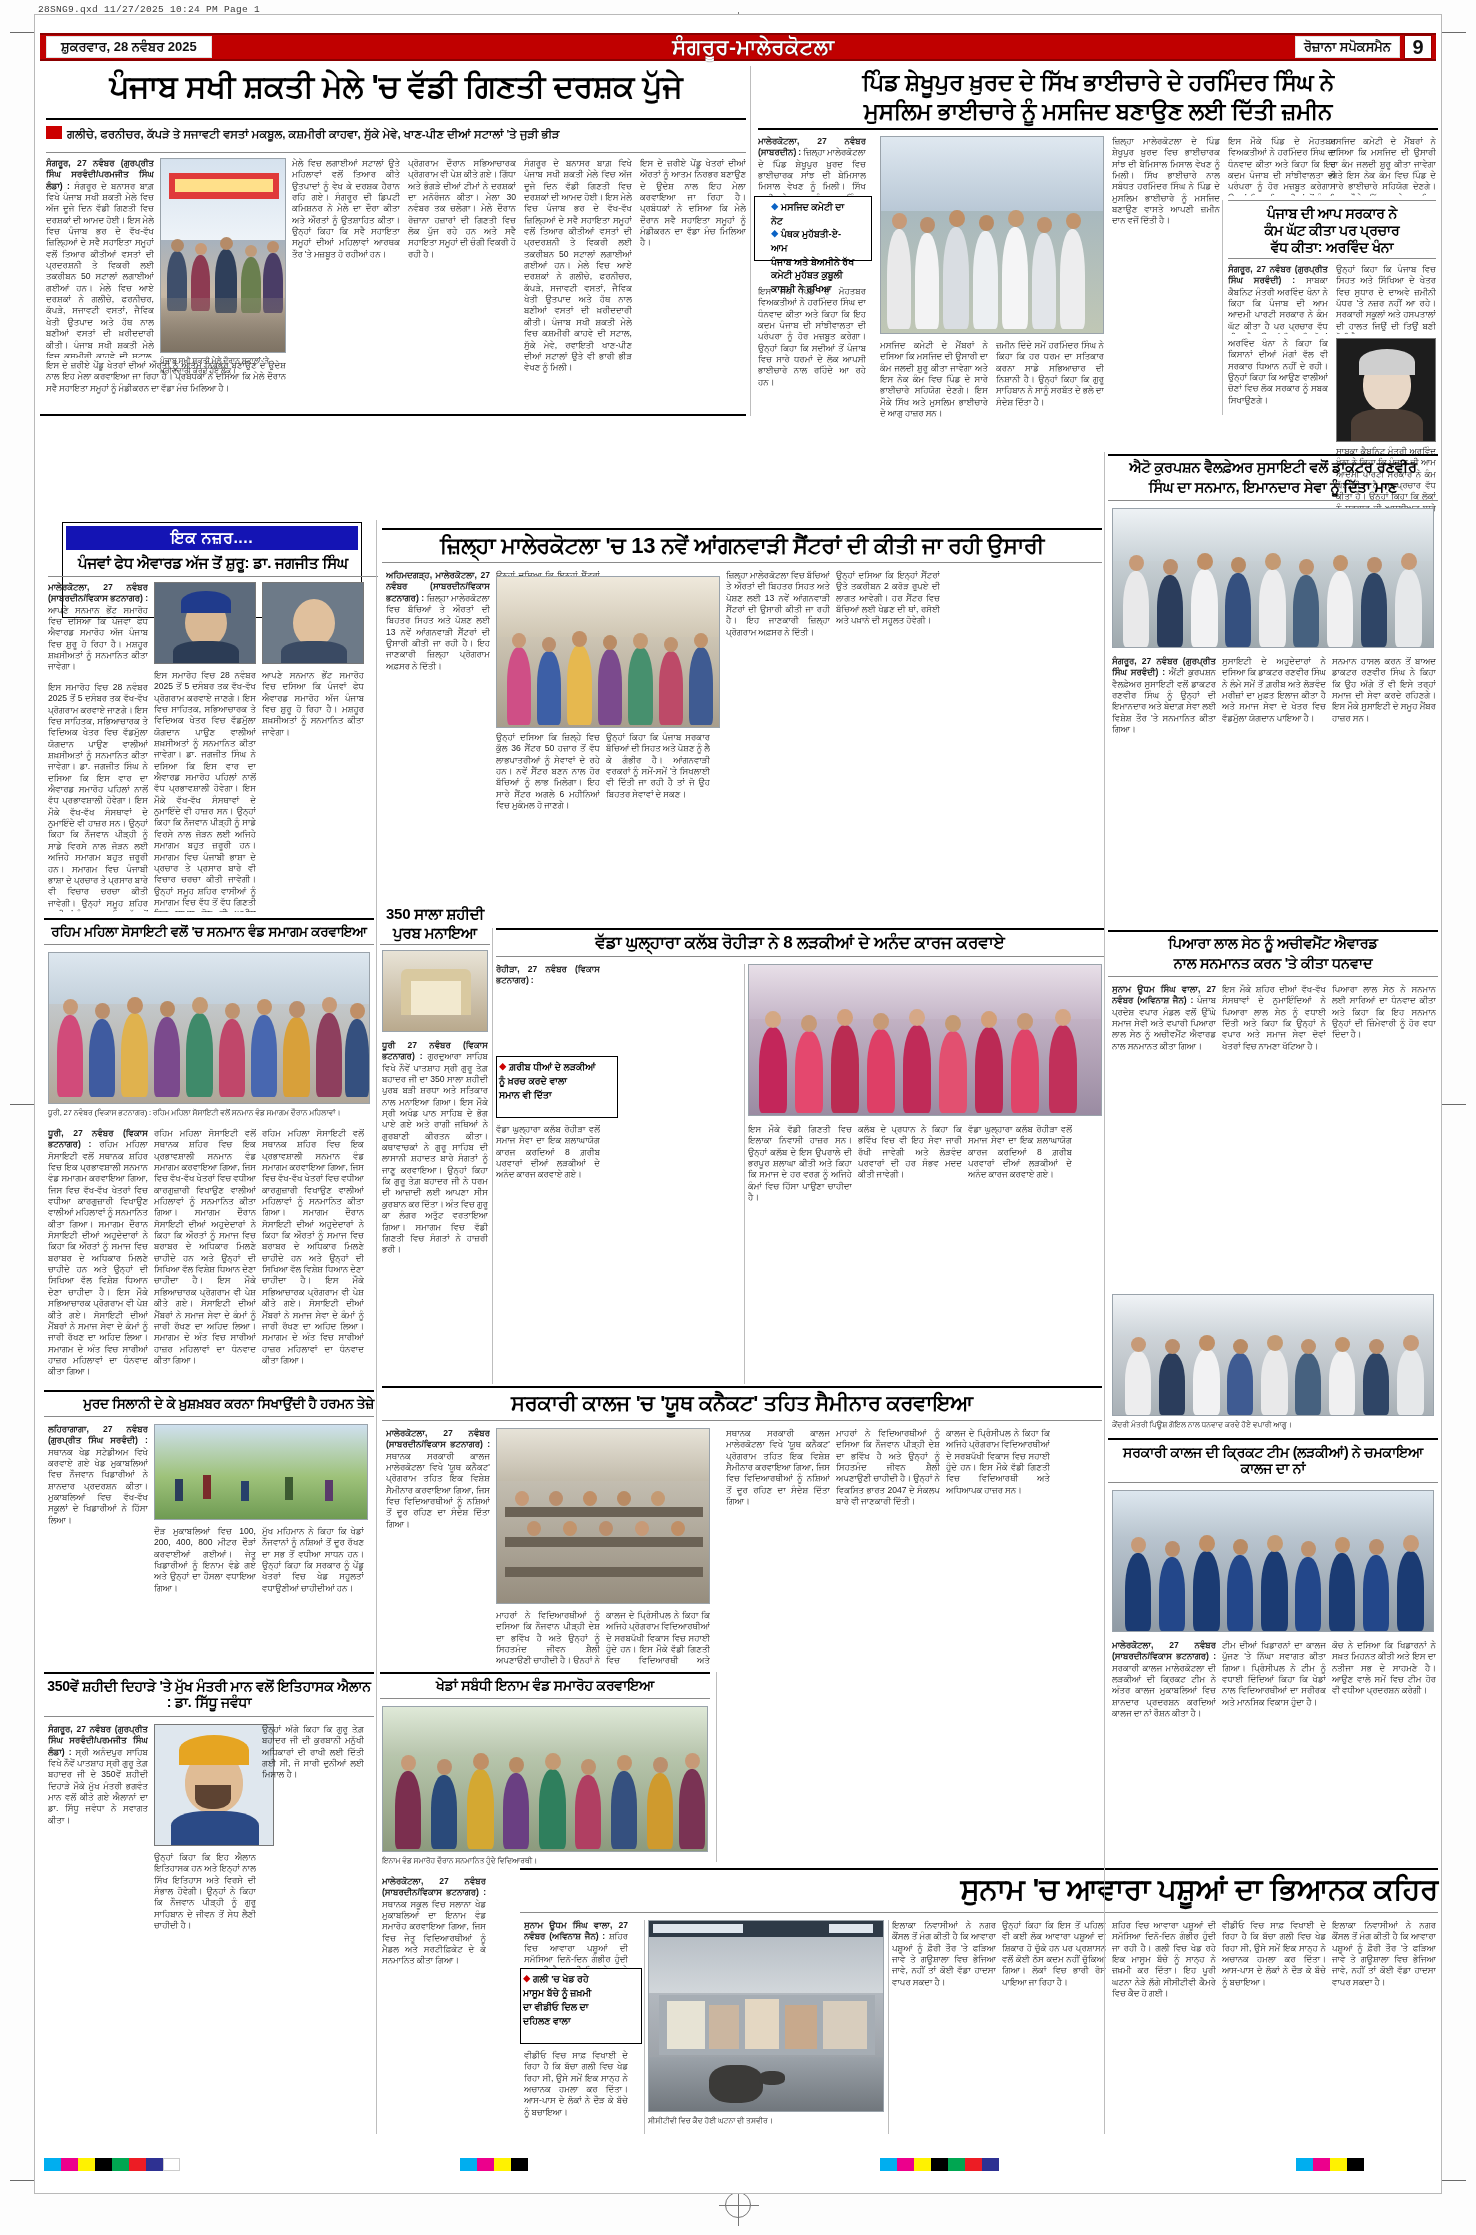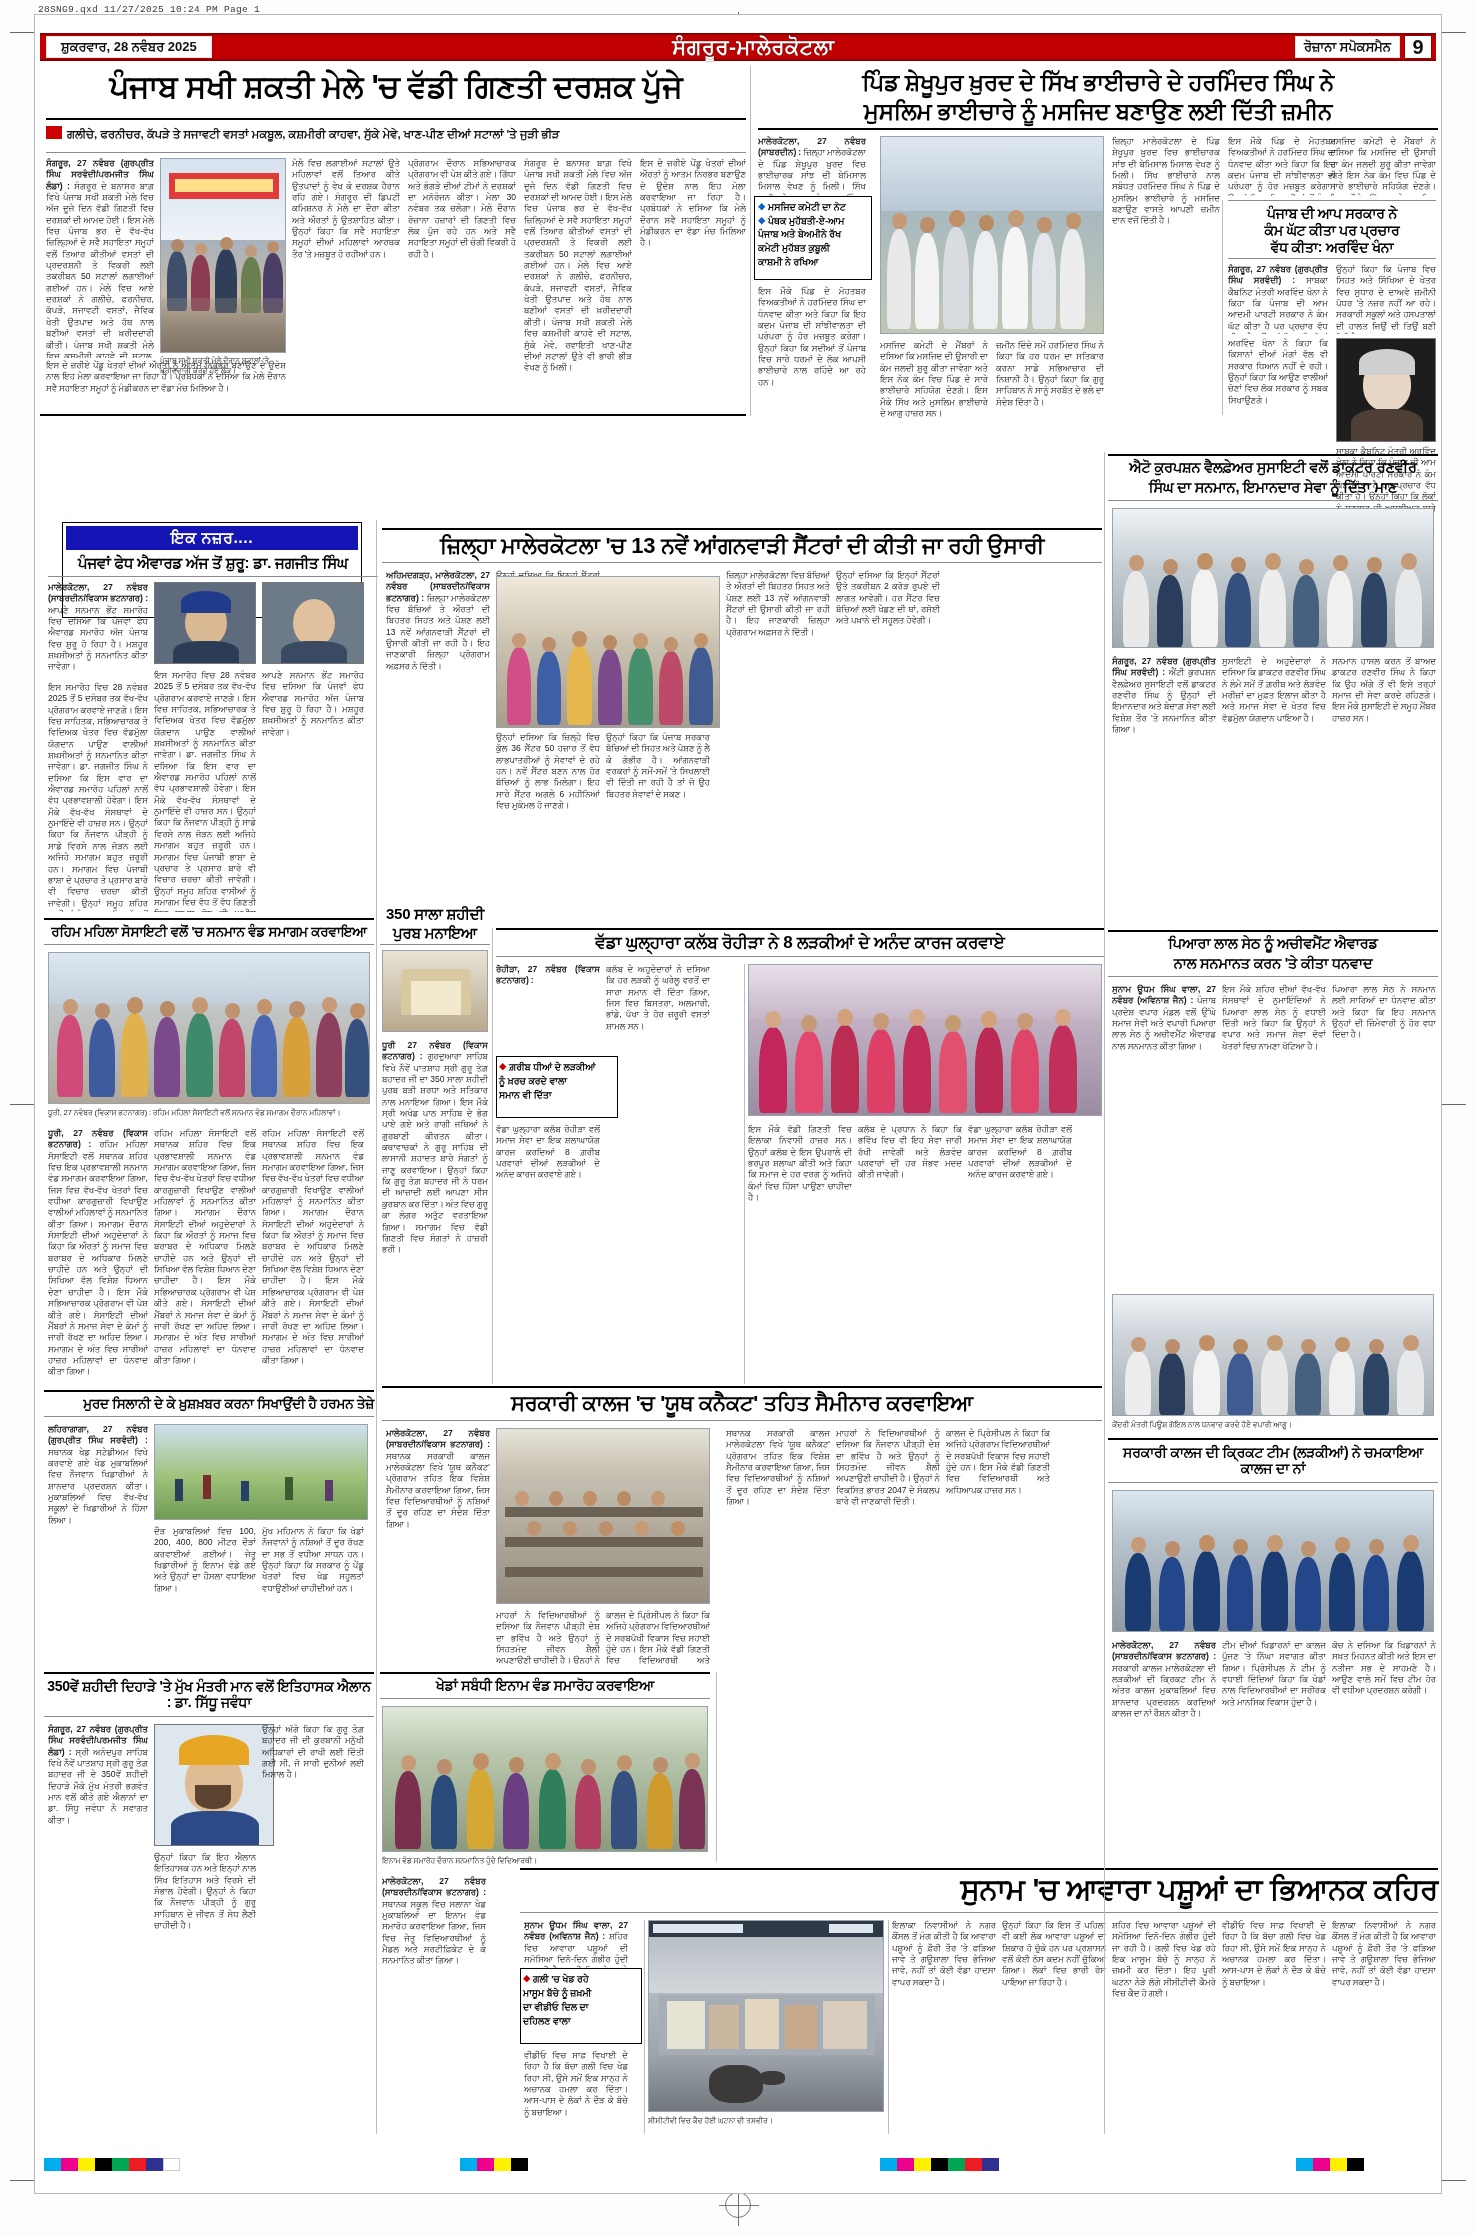--- a/index.html
+++ b/index.html
@@ -202,21 +202,21 @@
 
   <div class="hl" style="position:absolute; left:758px; top:70px; width:680px; text-align:center; font-size:23px;">ਪਿੰਡ ਸ਼ੇਖੂਪੁਰ ਖ਼ੁਰਦ ਦੇ ਸਿੱਖ ਭਾਈਚਾਰੇ ਦੇ ਹਰਮਿੰਦਰ ਸਿੰਘ ਨੇ</div>
   <div class="hl" style="position:absolute; left:758px; top:99px; width:680px; text-align:center; font-size:23px;">ਮੁਸਲਿਮ ਭਾਈਚਾਰੇ ਨੂੰ ਮਸਜਿਦ ਬਣਾਉਣ ਲਈ ਦਿੱਤੀ ਜ਼ਮੀਨ</div>
   <div class="hr-med" style="position:absolute; left:758px; top:128px; width:680px;"></div>
 
   <div class="body" style="position:absolute; left:758px; top:136px; width:108px; height:110px;">
     <span class="lead">ਮਾਲੇਰਕੋਟਲਾ, 27 ਨਵੰਬਰ (ਸਾਬਰਦੀਨ) :</span>
     <span>ਜ਼ਿਲ੍ਹਾ ਮਾਲੇਰਕੋਟਲਾ ਦੇ ਪਿੰਡ ਸ਼ੇਖੂਪੁਰ ਖ਼ੁਰਦ ਵਿਚ ਭਾਈਚਾਰਕ ਸਾਂਝ ਦੀ ਬੇਮਿਸਾਲ ਮਿਸਾਲ ਵੇਖਣ ਨੂੰ ਮਿਲੀ। ਸਿੱਖ ਭਾਈਚਾਰੇ ਨਾਲ ਸਬੰਧਤ ਹਰਮਿੰਦਰ ਸਿੰਘ ਨੇ ਪਿੰਡ ਦੇ ਮੁਸਲਿਮ ਭਾਈਚਾਰੇ ਨੂੰ ਮਸਜਿਦ ਬਣਾਉਣ ਵਾਸਤੇ ਆਪਣੀ ਜ਼ਮੀਨ ਦਾਨ ਵਜੋਂ ਦਿੱਤੀ ਹੈ।</span>
   </div>
 
-  <div class="box" style="position:absolute; left:754px; top:196px; width:118px; height:84px; background:#fff; padding:3px 3px;">
+  <div class="box" style="position:absolute; left:754px; top:196px; width:118px; height:65px; background:#fff; padding:3px 16px;">
     <div style="font-size:9.4px; line-height:1.45; font-weight:bold; color:#000;">
       <div><span style="color:#0b63c5;">◆</span> <span>ਮਸਜਿਦ ਕਮੇਟੀ ਦਾ ਨੋਟ</span></div>
       <div><span style="color:#0b63c5;">◆</span> <span>ਪੰਥਕ ਮੁਹੱਬਤੀ-ਏ-ਆਮ</span></div>
       <div><span>ਪੰਜਾਬ ਅਤੇ ਬੇਅਮੀਨੇ ਰੱਖ</span></div>
       <div><span>ਕਮੇਟੀ ਮੁਹੱਬਤ ਕੁਬੂਲੀ</span></div>
       <div><span>ਕਾਸ਼ਮੀ ਨੇ ਰਖਿਆ</span></div>
     </div>
   </div>
   <div class="body" style="position:absolute; left:758px; top:286px; width:108px; height:130px;">
     <span>ਇਸ ਮੌਕੇ ਪਿੰਡ ਦੇ ਮੋਹਤਬਰ ਵਿਅਕਤੀਆਂ ਨੇ ਹਰਮਿੰਦਰ ਸਿੰਘ ਦਾ ਧੰਨਵਾਦ ਕੀਤਾ ਅਤੇ ਕਿਹਾ ਕਿ ਇਹ ਕਦਮ ਪੰਜਾਬ ਦੀ ਸਾਂਝੀਵਾਲਤਾ ਦੀ ਪਰੰਪਰਾ ਨੂੰ ਹੋਰ ਮਜ਼ਬੂਤ ਕਰੇਗਾ। ਉਨ੍ਹਾਂ ਕਿਹਾ ਕਿ ਸਦੀਆਂ ਤੋਂ ਪੰਜਾਬ ਵਿਚ ਸਾਰੇ ਧਰਮਾਂ ਦੇ ਲੋਕ ਆਪਸੀ ਭਾਈਚਾਰੇ ਨਾਲ ਰਹਿੰਦੇ ਆ ਰਹੇ ਹਨ।</span>
@@ -481,23 +481,20 @@
       <div><span>ਸਮਾਨ ਵੀ ਦਿੱਤਾ</span></div>
     </div>
   </div>
 
   <div class="body" style="position:absolute; left:496px; top:964px; width:104px; height:88px;">
     <span class="lead">ਰੋਹੀੜਾ, 27 ਨਵੰਬਰ (ਵਿਕਾਸ ਭਟਨਾਗਰ) :</span>
   </div>
   <div class="body" style="position:absolute; left:496px; top:1124px; width:104px; height:256px;">
     <span>ਵੱਡਾ ਘੁਲ੍ਹਾਰਾ ਕਲੱਬ ਰੋਹੀੜਾ ਵਲੋਂ ਸਮਾਜ ਸੇਵਾ ਦਾ ਇਕ ਸ਼ਲਾਘਾਯੋਗ ਕਾਰਜ ਕਰਦਿਆਂ 8 ਗ਼ਰੀਬ ਪਰਵਾਰਾਂ ਦੀਆਂ ਲੜਕੀਆਂ ਦੇ ਅਨੰਦ ਕਾਰਜ ਕਰਵਾਏ ਗਏ।</span>
   </div>
-  <div class="body" style="position:absolute; left:606px; top:964px; width:104px; height:416px;">
-    <span>ਕਲੱਬ ਦੇ ਅਹੁਦੇਦਾਰਾਂ ਨੇ ਦਸਿਆ ਕਿ ਹਰ ਲੜਕੀ ਨੂੰ ਘਰੇਲੂ ਵਰਤੋਂ ਦਾ ਸਾਰਾ ਸਮਾਨ ਵੀ ਦਿੱਤਾ ਗਿਆ, ਜਿਸ ਵਿਚ ਬਿਸਤਰਾ, ਅਲਮਾਰੀ, ਭਾਂਡੇ, ਪੱਖਾ ਤੇ ਹੋਰ ਜ਼ਰੂਰੀ ਵਸਤਾਂ ਸ਼ਾਮਲ ਸਨ।</span>
-  </div>
   <div class="body" style="position:absolute; left:748px; top:1124px; width:104px; height:256px;">
     <span>ਇਸ ਮੌਕੇ ਵੱਡੀ ਗਿਣਤੀ ਵਿਚ ਇਲਾਕਾ ਨਿਵਾਸੀ ਹਾਜ਼ਰ ਸਨ। ਉਨ੍ਹਾਂ ਕਲੱਬ ਦੇ ਇਸ ਉਪਰਾਲੇ ਦੀ ਭਰਪੂਰ ਸ਼ਲਾਘਾ ਕੀਤੀ ਅਤੇ ਕਿਹਾ ਕਿ ਸਮਾਜ ਦੇ ਹਰ ਵਰਗ ਨੂੰ ਅਜਿਹੇ ਕੰਮਾਂ ਵਿਚ ਹਿੱਸਾ ਪਾਉਣਾ ਚਾਹੀਦਾ ਹੈ।</span>
   </div>
   <div class="body" style="position:absolute; left:858px; top:1124px; width:104px; height:256px;">
     <span>ਕਲੱਬ ਦੇ ਪ੍ਰਧਾਨ ਨੇ ਕਿਹਾ ਕਿ ਭਵਿੱਖ ਵਿਚ ਵੀ ਇਹ ਸੇਵਾ ਜਾਰੀ ਰੱਖੀ ਜਾਵੇਗੀ ਅਤੇ ਲੋੜਵੰਦ ਪਰਵਾਰਾਂ ਦੀ ਹਰ ਸੰਭਵ ਮਦਦ ਕੀਤੀ ਜਾਵੇਗੀ।</span>
   </div>
   <div class="body" style="position:absolute; left:968px; top:1124px; width:104px; height:256px;">
     <span>ਵੱਡਾ ਘੁਲ੍ਹਾਰਾ ਕਲੱਬ ਰੋਹੀੜਾ ਵਲੋਂ ਸਮਾਜ ਸੇਵਾ ਦਾ ਇਕ ਸ਼ਲਾਘਾਯੋਗ ਕਾਰਜ ਕਰਦਿਆਂ 8 ਗ਼ਰੀਬ ਪਰਵਾਰਾਂ ਦੀਆਂ ਲੜਕੀਆਂ ਦੇ ਅਨੰਦ ਕਾਰਜ ਕਰਵਾਏ ਗਏ।</span>
   </div>
 

